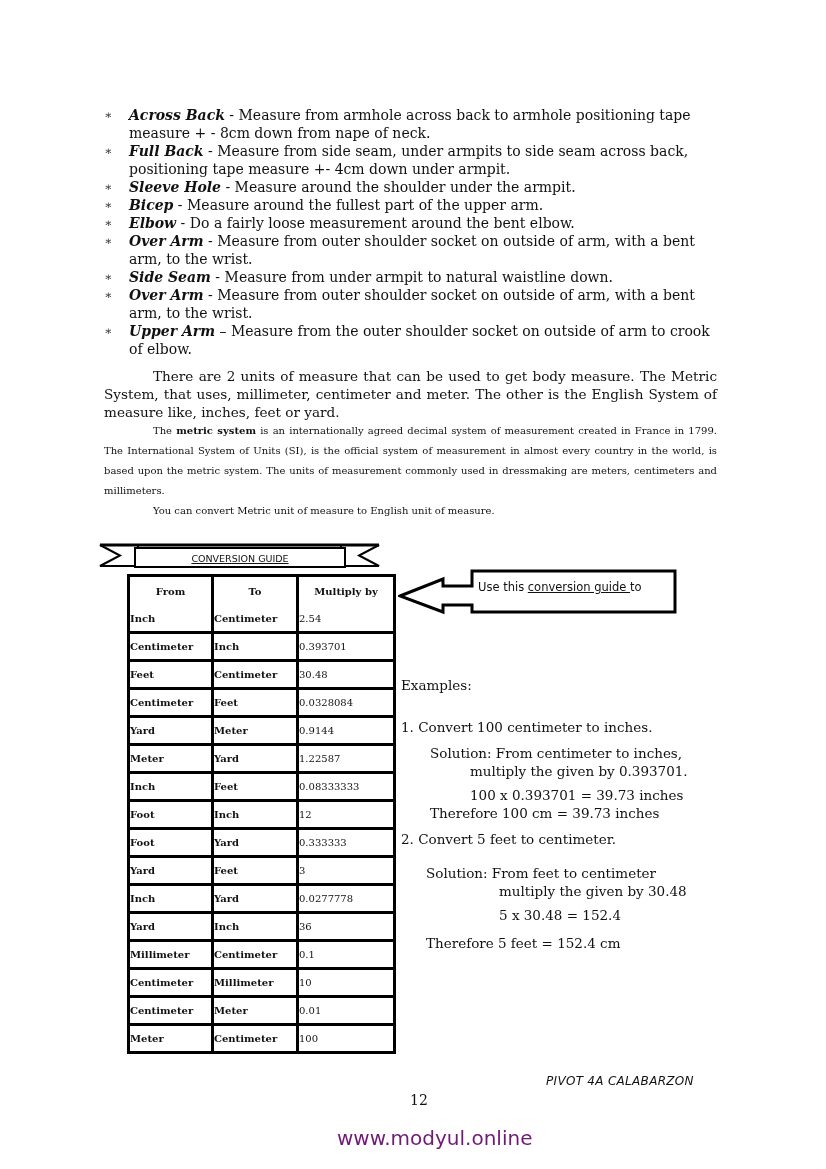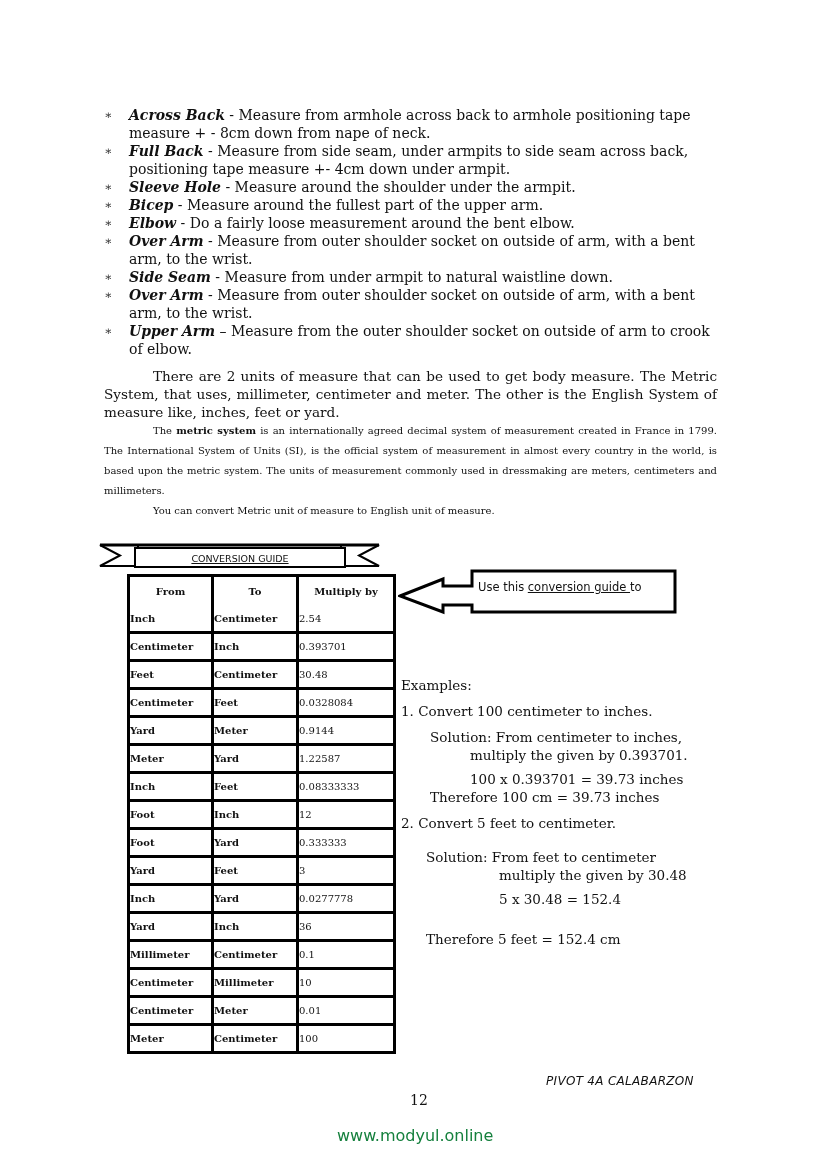--- a/index.html
+++ b/index.html
@@ -49,21 +49,21 @@
     font-size: 13.5px; line-height: 18px;
   }
   .examples div { white-space: nowrap; }
   .footer-brand {
     position: absolute; left: 546px; top: 1074px;
     font-family: "DejaVu Sans", sans-serif; font-style: italic; font-size: 12px; letter-spacing: 0.3px;
   }
   .page-number { position: absolute; left: 410px; top: 1092px; font-size: 14px; }
   .watermark {
     position: absolute; left: 337px; top: 1126px;
-    font-family: "DejaVu Sans", sans-serif; font-size: 16px; color: #15803d;
+    font-family: "DejaVu Sans", sans-serif; font-size: 20px; color: #701a75;
   }
 </style>
 </head>
 <body>
 
 <ul class="bullets" id="bullets">
     <li><span class="star">∗</span><span class="term">Across Back</span><span> - </span><span>Measure from armhole across back to armhole positioning tape measure + - 8cm down from nape of neck.</span></li>
     <li><span class="star">∗</span><span class="term">Full Back</span><span> - </span><span>Measure from side seam, under armpits to side seam across back, positioning tape measure +- 4cm down under armpit.</span></li>
     <li><span class="star">∗</span><span class="term">Sleeve Hole</span><span> - </span><span>Measure around the shoulder under the armpit.</span></li>
     <li><span class="star">∗</span><span class="term">Bicep</span><span> - </span><span>Measure around the fullest part of the upper arm.</span></li>
@@ -190,28 +190,28 @@
 <div class="callout">
   <svg width="282" height="48">
     <polygon points="2,28 45,11 45,18 74,18 74,3 277,3 277,44 74,44 74,37 45,37 45,44" fill="#fff" stroke="#000" stroke-width="3" stroke-linejoin="miter"></polygon>
   </svg>
 </div>
 <div class="callout-text">
   <span>Use this </span><u>conversion guide </u><span>to</span>
 </div>
 
 <div class="examples">
-  <div style="margin-bottom:8px;">Examples:</div>
+  <div style="margin-bottom:24px;">Examples:</div>
   <div style="margin-bottom:8px;">1.  Convert 100 centimeter to inches.</div>
   <div style="padding-left:29px;">Solution:  From centimeter to inches,</div>
   <div style="padding-left:69px;margin-bottom:6px;">multiply the given by 0.393701.</div>
   <div style="padding-left:69px;">100 x 0.393701 = 39.73 inches</div>
   <div style="padding-left:29px;margin-bottom:8px;">Therefore 100 cm = 39.73 inches</div>
   <div style="margin-bottom:16px;">2. Convert 5 feet to centimeter.</div>
   <div style="padding-left:25px;">Solution: From feet to centimeter</div>
   <div style="padding-left:98px;margin-bottom:6px;">multiply the given by 30.48</div>
-  <div style="padding-left:98px;margin-bottom:22px;">5 x 30.48 = 152.4</div>
+  <div style="padding-left:98px;margin-bottom:10px;">5 x 30.48 = 152.4</div>
   <div style="padding-left:25px;">Therefore 5 feet = 152.4 cm</div>
 </div>
 
 <div class="footer-brand">PIVOT 4A CALABARZON</div>
 <div class="page-number">12</div>
 <div class="watermark">www.modyul.online</div>
 
 </body></html>

